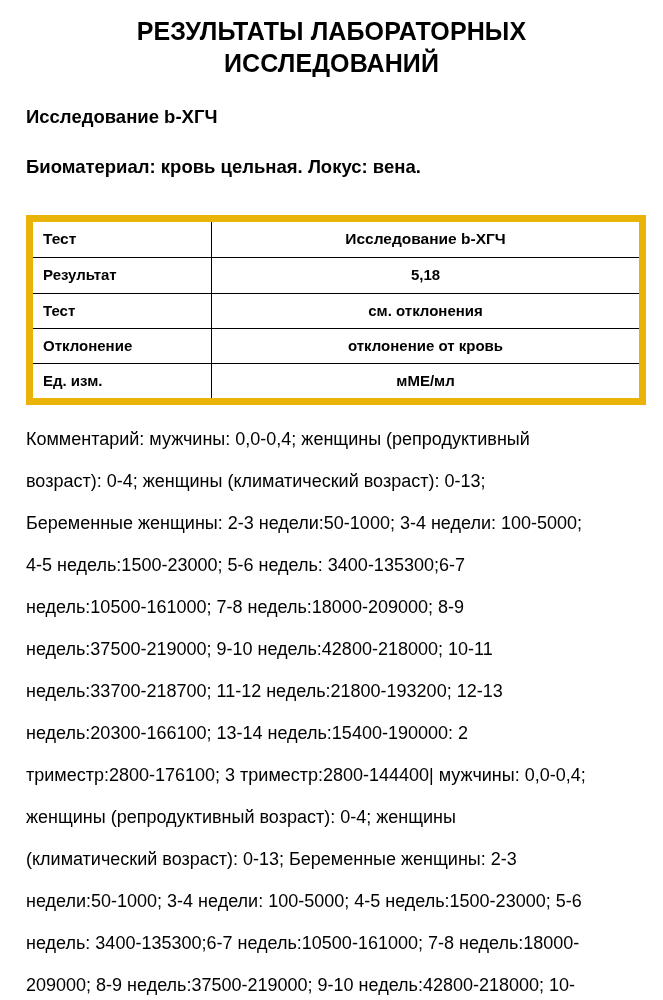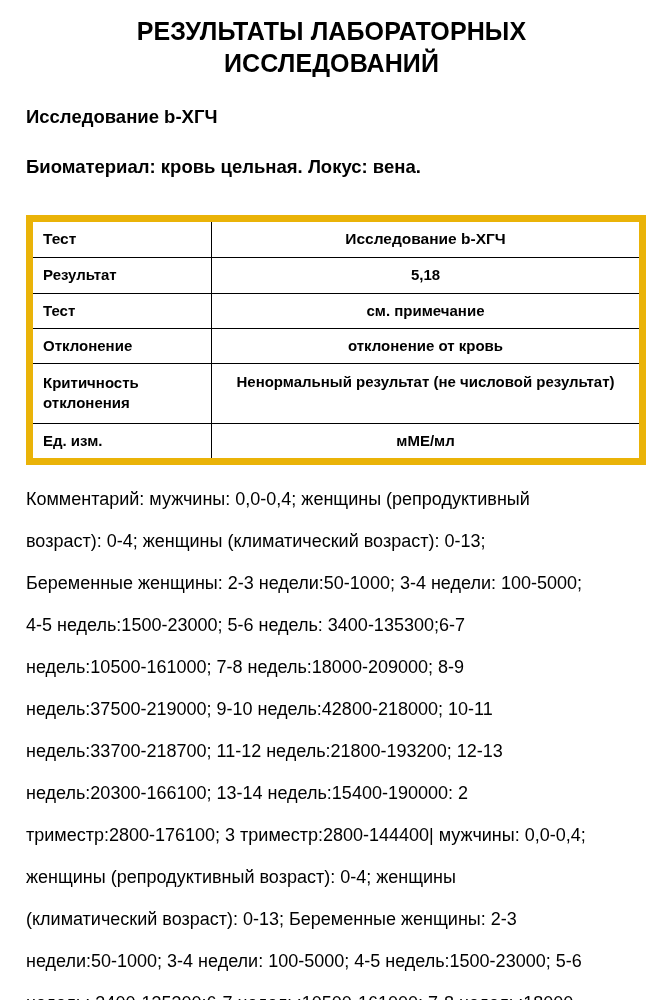--- a/index.html
+++ b/index.html
@@ -126,29 +126,25 @@
         <tr class="header-row">
           <td class="label-cell">Тест</td>
           <td class="value-cell">Исследование b-ХГЧ</td>
         </tr>
         <tr>
           <td class="label-cell">Результат</td>
           <td class="value-cell">5,18</td>
         </tr>
         <tr>
           <td class="label-cell">Тест</td>
-          <td class="value-cell">см. примечание</td>
+          <td class="value-cell">см. отклонения</td>
         </tr>
         <tr>
           <td class="label-cell">Отклонение</td>
           <td class="value-cell">отклонение от кровь</td>
-        </tr>
-        <tr class="row-tall row-crit">
-          <td class="label-cell">Критичность отклонения</td>
-          <td class="value-cell">Ненормальный результат (не числовой результат)</td>
         </tr>
         <tr>
           <td class="label-cell">Ед. изм.</td>
           <td class="value-cell">мМЕ/мл</td>
         </tr>
       </tbody>
     </table>
   </div>
 
   <div class="comment-block">

